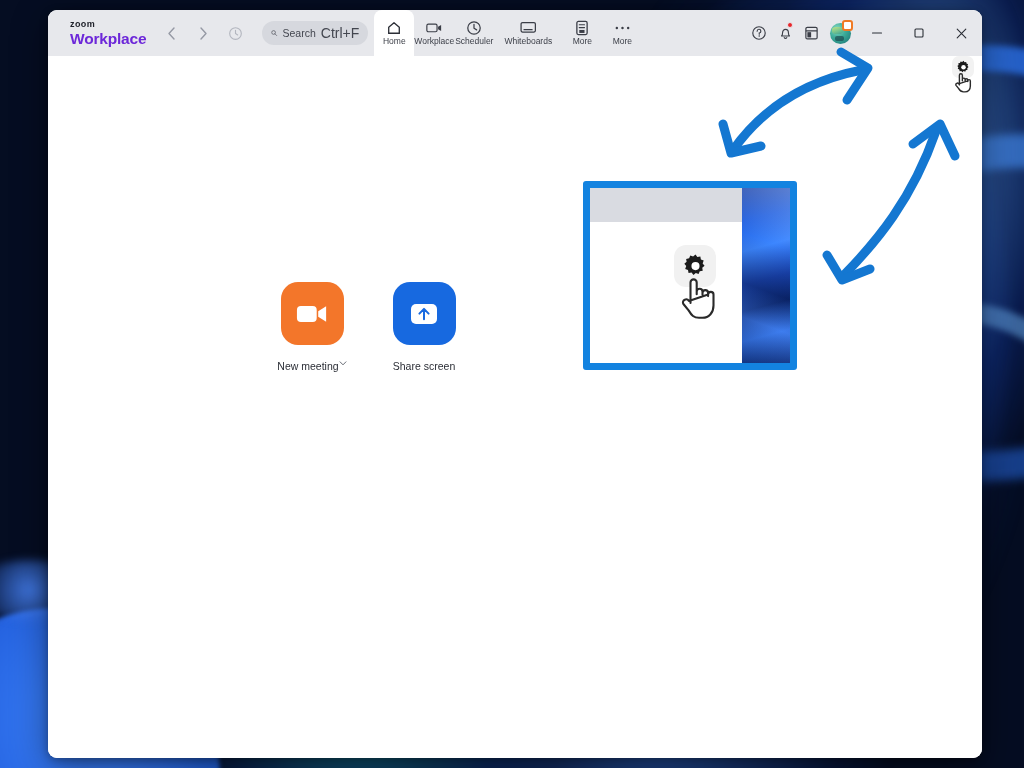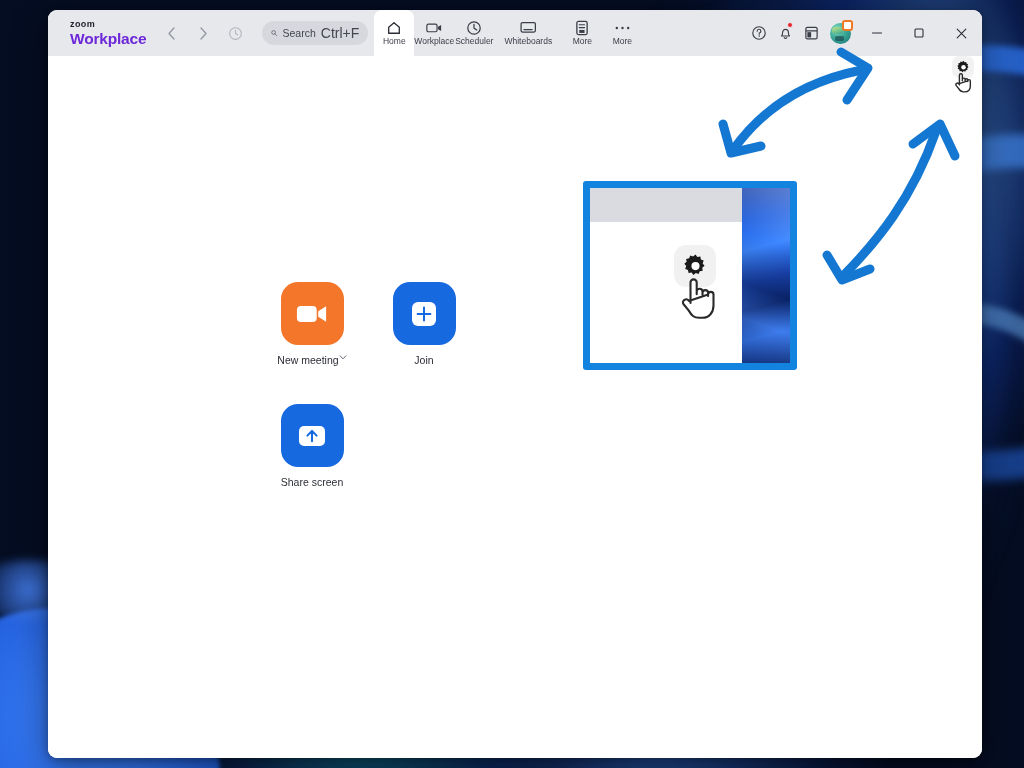--- a/index.html
+++ b/index.html
@@ -228,21 +228,21 @@
   }
   .action { display: flex; flex-direction: column; align-items: center; }
   .action-sq {
     width: 63px; height: 63px;
     border-radius: 17px;
     display: flex; align-items: center; justify-content: center;
   }
   .sq-orange { background: #f3762a; }
   .sq-blue { background: #1769e0; }
   .action-label {
-    margin-top: 9px;
+    margin-top: 15px;
     font-size: 10.5px; color: #2b2e36;
     display: flex; 
     white-space: nowrap;
   }
   .caret { color: #5a5e68; font-size: 8px; line-height: 1; }
 
   
   #annotations {
     position: absolute; inset: 0;
     width: 1024px; height: 768px;
@@ -470,31 +470,20 @@
         <div class="action-label">
           <span>New meeting</span>
           <span class="caret">
             <svg width="8" height="5" viewBox="0 0 9 6">
                 <path d="M1 1l3.5 3.6L8 1" fill="none" stroke="#5a5e68" stroke-width="1.1" stroke-linecap="round" stroke-linejoin="round"></path>
               </svg>
           </span>
         </div>
       </div>
 
-      <div class="action">
-        <div class="action-sq sq-blue">
-          <svg width="28" height="28" viewBox="0 0 28 28">
-            <rect x="2" y="2" width="24" height="24" rx="6" fill="#ffffff"></rect>
-            <path d="M14 7.6v12.8M7.6 14h12.8" stroke="#1769e0" stroke-width="2" stroke-linecap="round"></path>
-          </svg>
-        </div>
-        <div class="action-label">
-          <span>Join</span>
-        </div>
-      </div>
 
 
       <div class="action">
         <div class="action-sq sq-blue">
           <svg width="30" height="24" viewBox="0 0 30 24">
             <rect x="2" y="2" width="26" height="20" rx="5" fill="#ffffff"></rect>
             <path d="M15 17.2V7.4M10.4 11.6L15 6.9l4.6 4.7" fill="none" stroke="#1769e0" stroke-width="2" stroke-linecap="round" stroke-linejoin="round"></path>
           </svg>
         </div>
         <div class="action-label">

